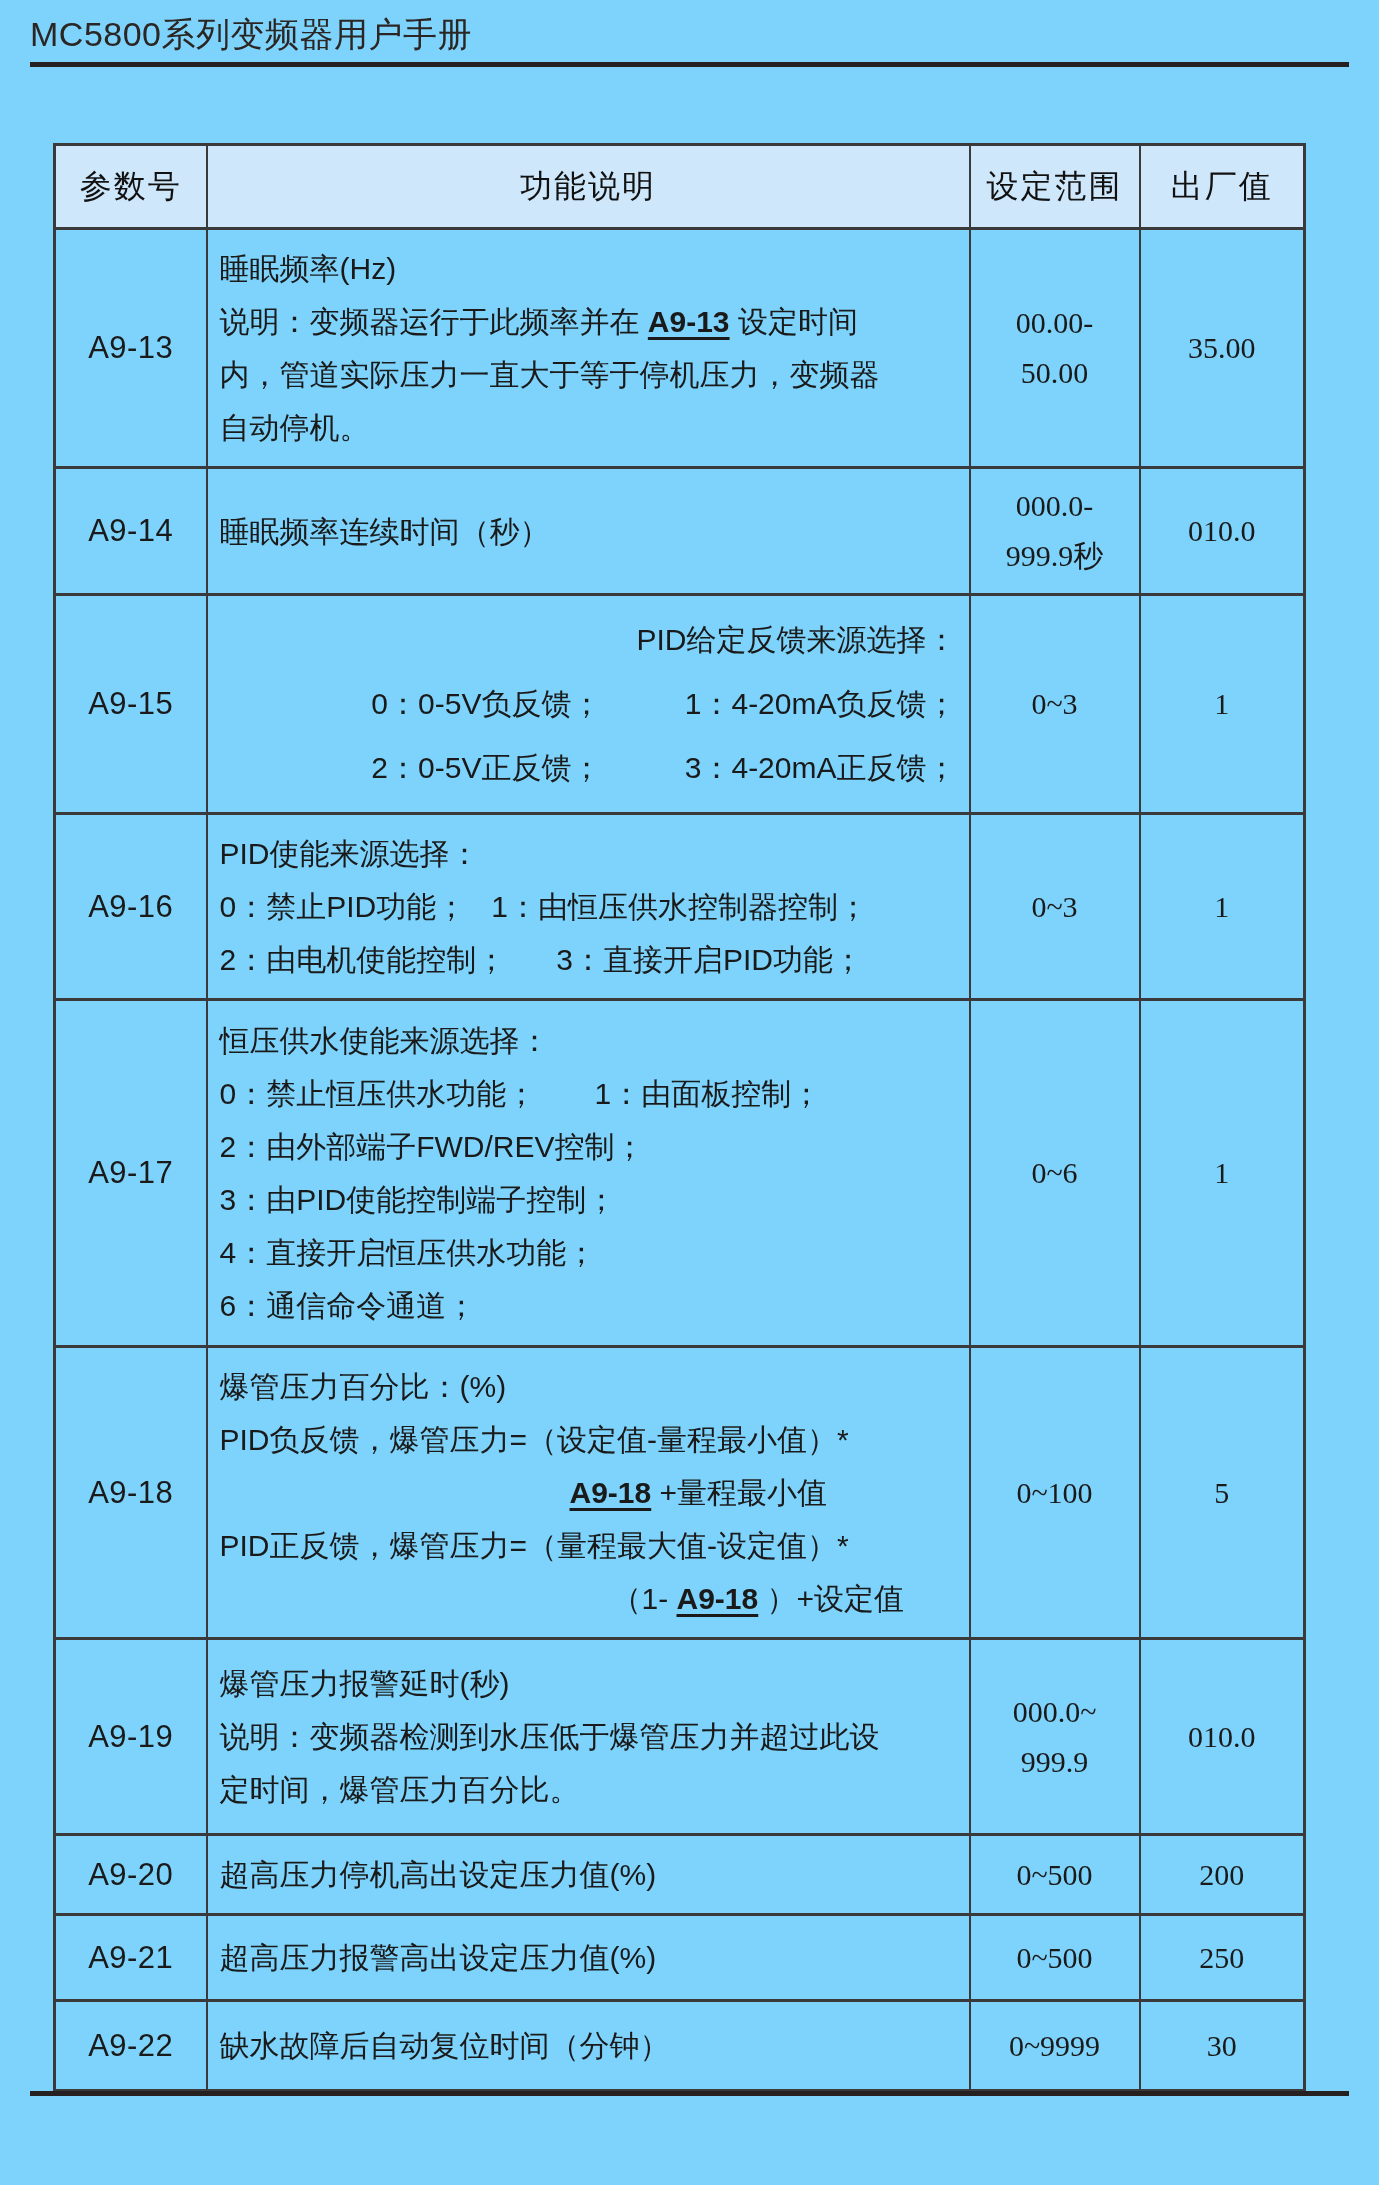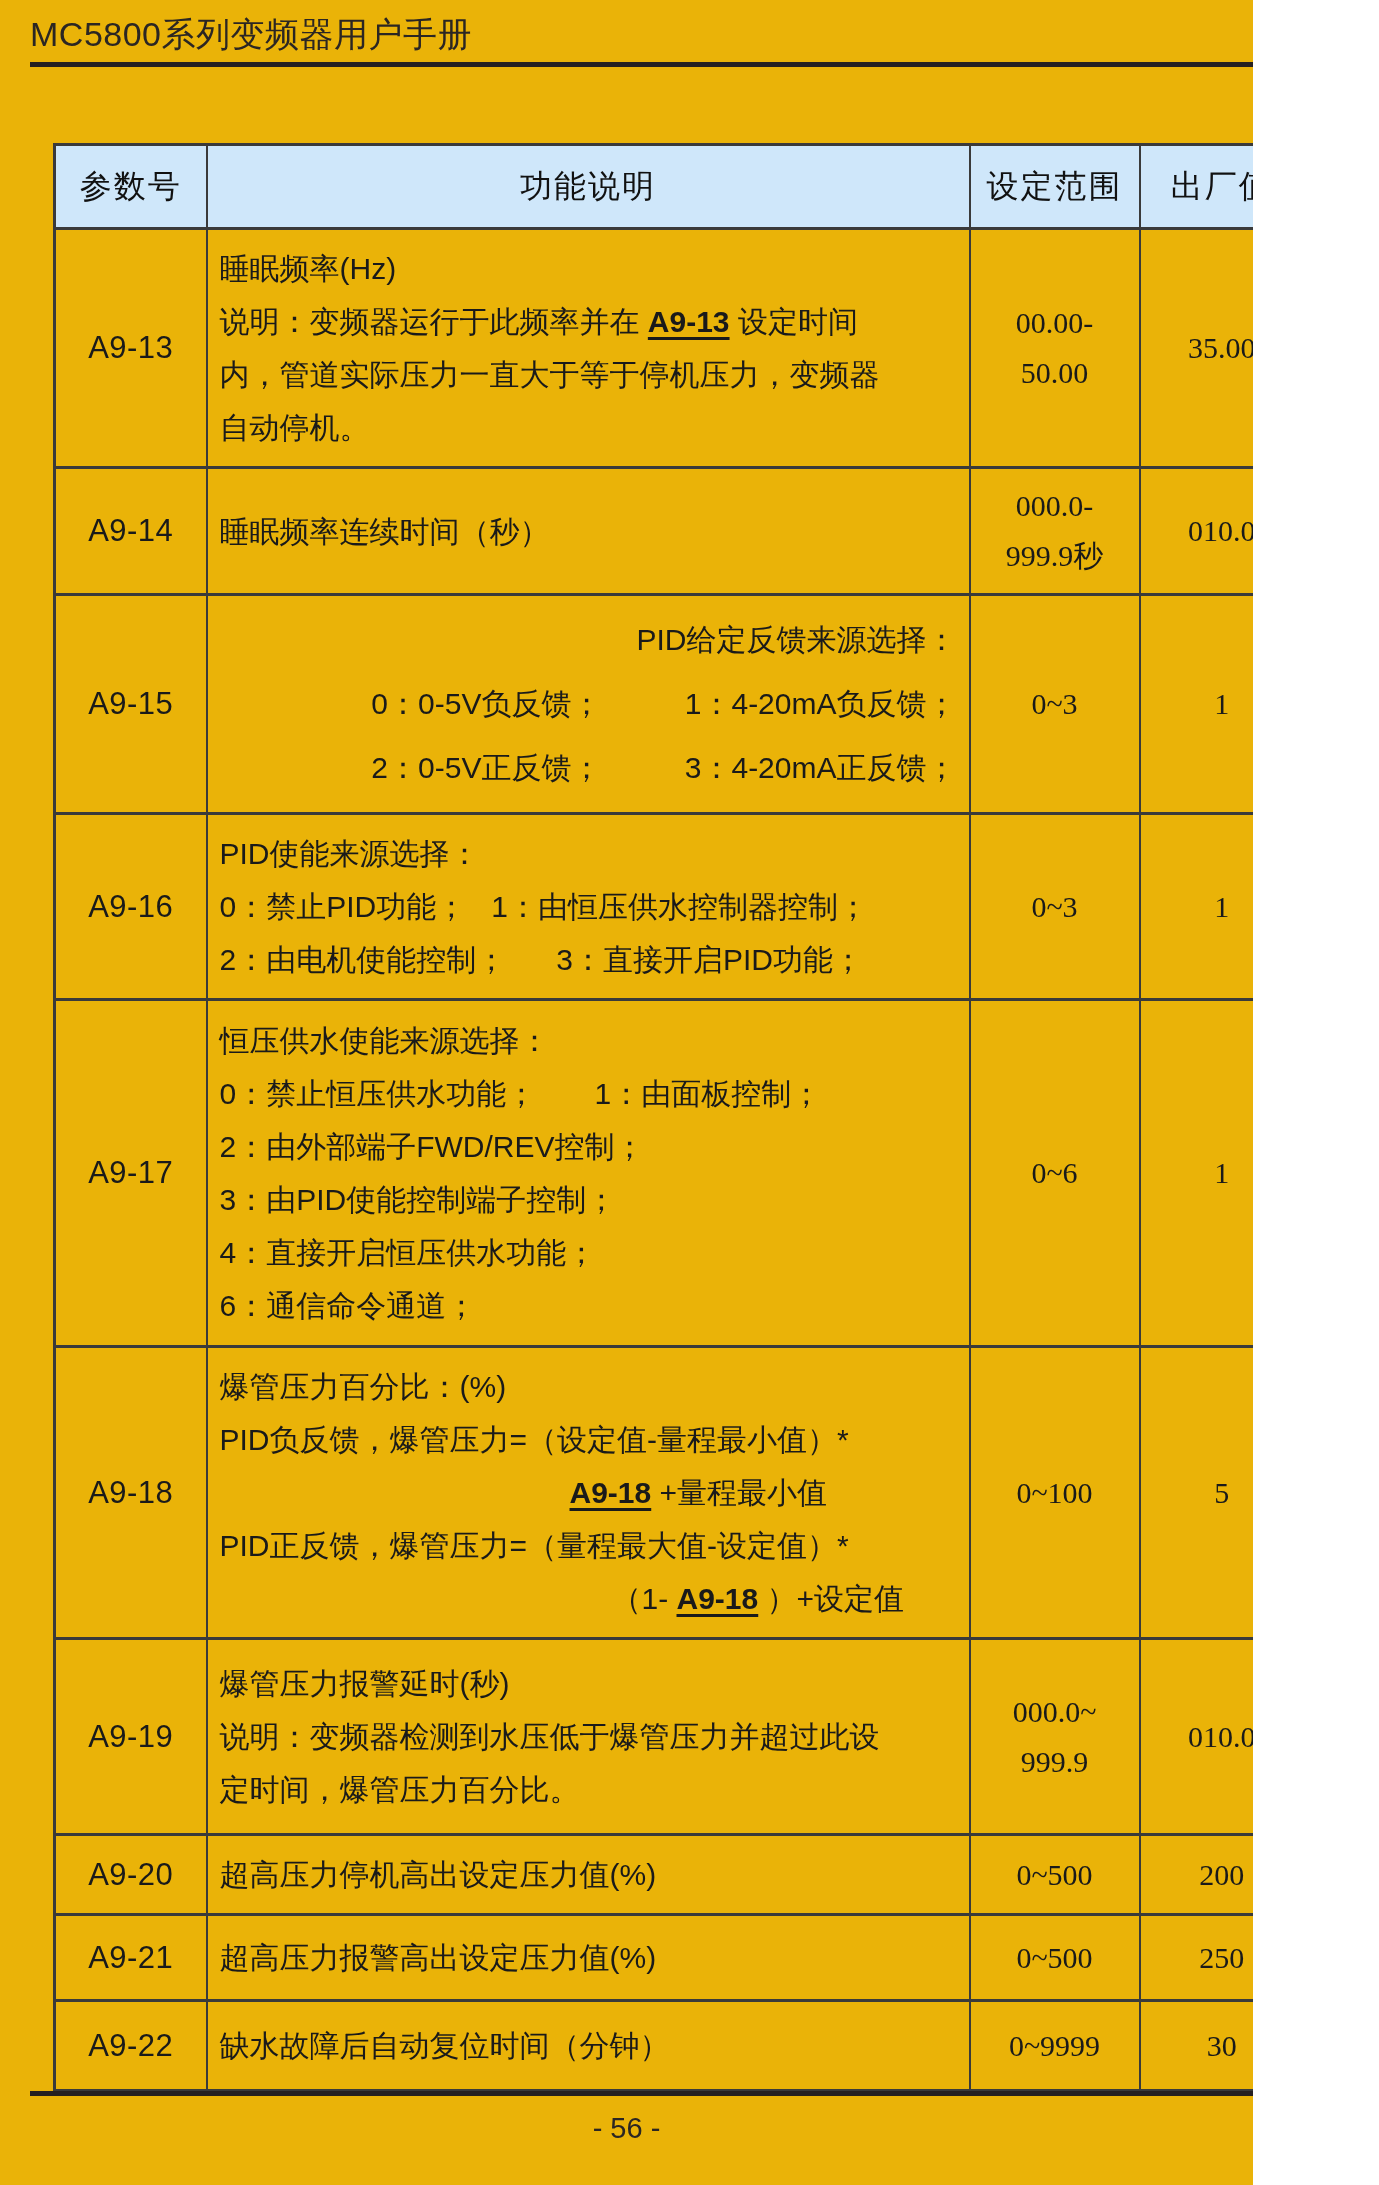--- a/index.html
+++ b/index.html
@@ -5,23 +5,23 @@
   :root{
     --table-header-bg:#cfe7fa;
     --table-border:#3a3a3a;
     --rule-color:#262020;
     --text-color:#1a1a1a;
   }
   *{box-sizing:border-box;}
   html,body{margin:0;padding:0;background:#ffffff;}
   .page{
     position:relative;
-    width:1253px;
+    width:1379px;
     height:2185px;
-    background:#eab308;
+    background:#7dd3fc;
     color:var(--text-color);
     font-family:"Liberation Sans", sans-serif;
     overflow:hidden;
   }
   
   .doc-title{
     position:absolute;
     top:12px;
     left:30px;
     font-size:34px;
@@ -266,15 +266,14 @@
           </td>
           <td class="range">
             <div class="rline">0~9999</div>
           </td>
           <td class="default">30</td>
         </tr>
       </tbody>
   </table>
 
   <div class="footer-rule"></div>
-  <div class="page-number">- 56 -</div>
 
 </div>
 
 </body></html>

